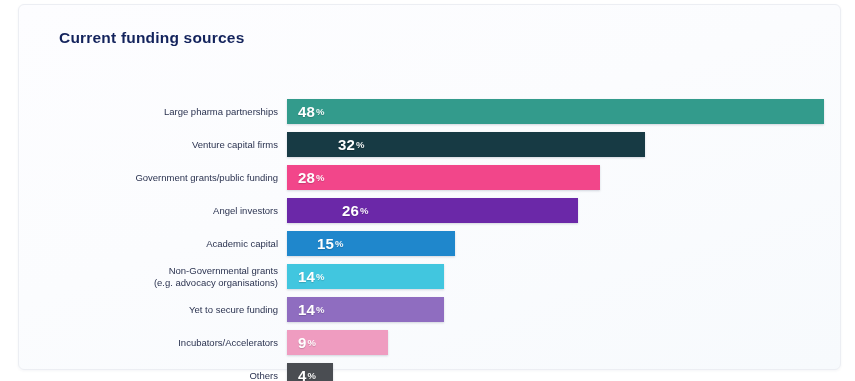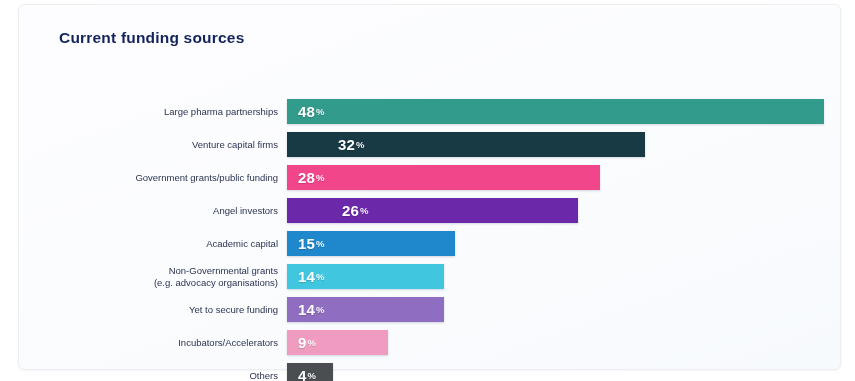--- a/index.html
+++ b/index.html
@@ -127,21 +127,21 @@
         <div class="cat-label">Angel investors</div>
         <div class="bar-area">
           <div class="bar" style="width: 54.1667%; background: linear-gradient(90deg, rgb(107, 40, 168) 0%, rgb(107, 40, 168) 70%, rgb(107, 40, 168) 100%) rgb(107, 40, 168); padding-left: 44px;">
             <div class="bar-value"><span>26</span><span class="pct">%</span></div>
           </div>
         </div>
       </div>
       <div class="row">
         <div class="cat-label">Academic capital</div>
         <div class="bar-area">
-          <div class="bar" style="width: 31.25%; background: linear-gradient(90deg, rgb(31, 135, 204) 0%, rgb(31, 135, 204) 70%, rgb(31, 135, 204) 100%) rgb(31, 135, 204);">
+          <div class="bar" style="width: 31.25%; background: linear-gradient(90deg, rgb(31, 135, 204) 0%, rgb(31, 135, 204) 70%, rgb(31, 135, 204) 100%) rgb(31, 135, 204); padding-left: 19px;">
             <div class="bar-value"><span>15</span><span class="pct">%</span></div>
           </div>
         </div>
       </div>
       <div class="row">
         <div class="cat-label">Non-Governmental grants
 (e.g. advocacy organisations)</div>
         <div class="bar-area">
           <div class="bar" style="width: 29.1667%; background: linear-gradient(90deg, rgb(65, 198, 223) 0%, rgb(65, 198, 223) 70%, rgb(65, 198, 223) 100%) rgb(65, 198, 223);">
             <div class="bar-value"><span>14</span><span class="pct">%</span></div>

